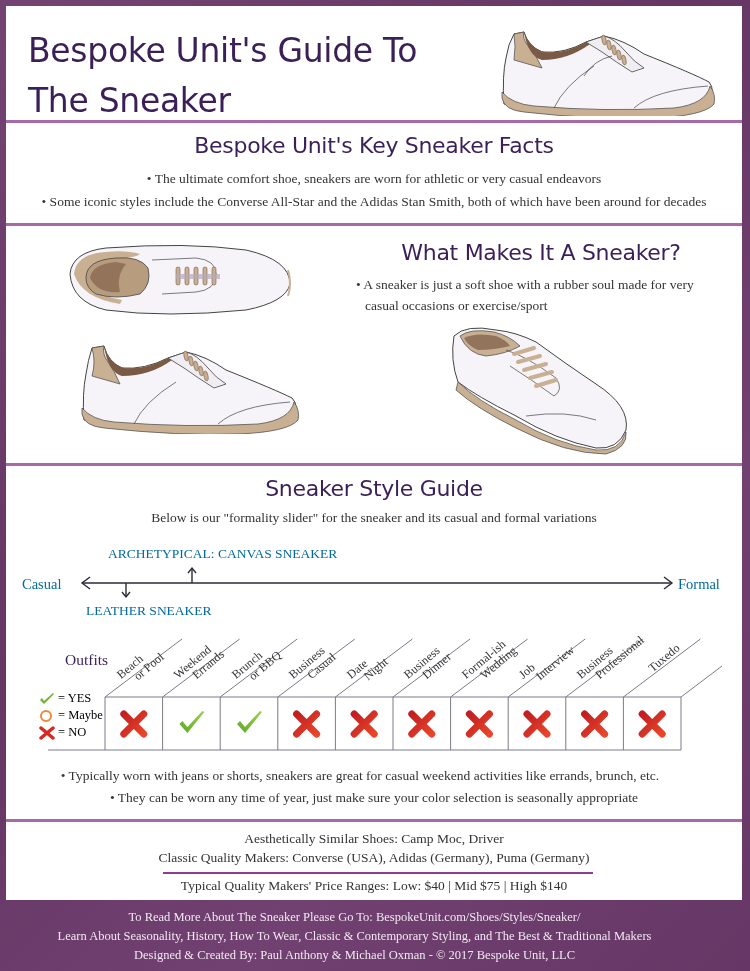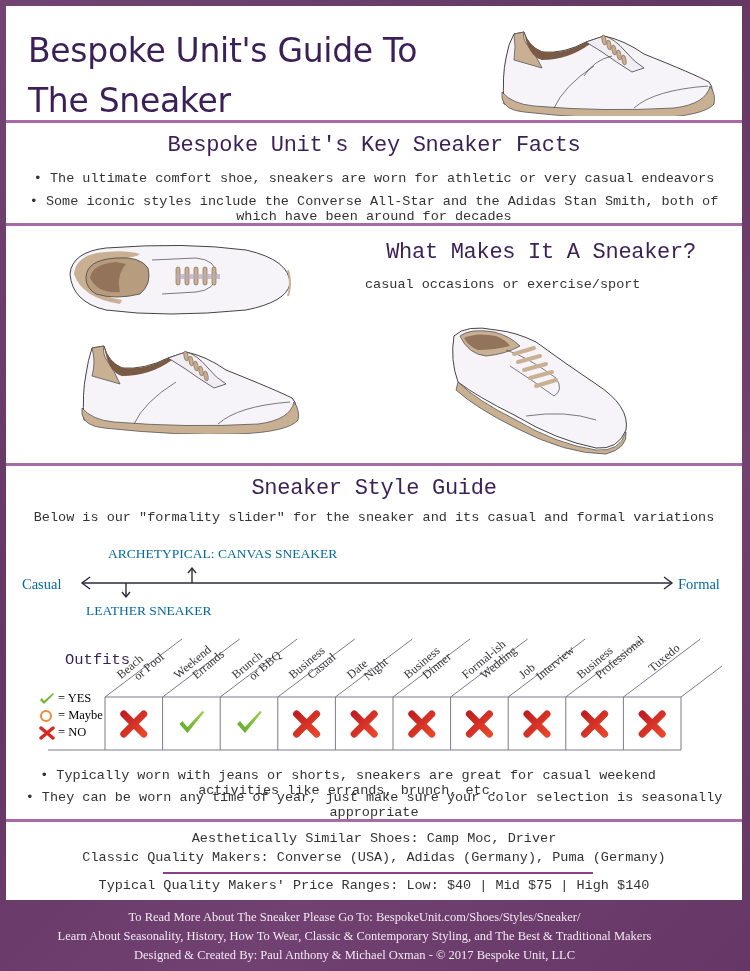--- a/index.html
+++ b/index.html
@@ -29,21 +29,21 @@
   .title-main {
     position: absolute; left: 22px; top: 20px;
     font-size: 33px; line-height: 50px; letter-spacing: -0.3px;
   }
   .h2 { font-size: 22px; text-align: center; letter-spacing: -0.3px; }
   .body-text {
     font-family: "Liberation Serif", "DejaVu Serif", serif;
     font-size: 13.5px; color: #333;
   }
   .center { text-align: center; }
-  .abs { position: absolute; font-family: Liberation Mono, monospace; }
+  .abs { position: absolute; }
   svg { display: block; }
 
   .slider-label { position: absolute; font-size: 13.5px; color: #0369a1; }
   .col-head {
     position: absolute; font-size: 12px; color: #333; line-height: 12px;
     transform-origin: left bottom;
     transform: rotate(-40deg);
     white-space: nowrap;
   }
   .col-head span { display: block; }
@@ -127,20 +127,21 @@
         <ellipse cx="108" cy="22" rx="2" ry="5" transform="rotate(-10 108 22)"></ellipse>
         <ellipse cx="113" cy="27" rx="2" ry="5" transform="rotate(-10 113 27)"></ellipse>
         <ellipse cx="118" cy="32" rx="2" ry="5" transform="rotate(-10 118 32)"></ellipse>
         <ellipse cx="123" cy="37" rx="2" ry="5" transform="rotate(-10 123 37)"></ellipse>
         <ellipse cx="128" cy="42" rx="2" ry="5" transform="rotate(-10 128 42)"></ellipse>
       </g>
     </svg>
   </div>
   <div class="heading h2 abs" style="left:355px; width:360px; top:14px; font-size:22px;">What Makes It A Sneaker?</div>
   <div class="body-text abs" style="left:350px; top:48px; line-height:21px;">
+    <div>• A sneaker is just a soft shoe with a rubber soul made for very</div>
     <div style="padding-left:9px;">casual occasions or exercise/sport</div>
   </div>
 
   <div class="abs" style="left:440px; top:94px;">
     <svg width="190" height="136" viewBox="0 0 190 136">
       <path d="M8 16 Q20 4 50 10 Q70 12 90 22 Q120 44 150 64 Q184 86 180 110 Q172 130 150 128 Q110 120 70 96 Q30 76 12 62 Q4 40 8 16 Z" fill="#f6f4f8" stroke="#444" stroke-width="1"></path>
       <path d="M12 62 Q30 80 70 100 Q110 124 150 130 Q174 132 180 112 Q182 128 160 134 Q120 134 70 108 Q30 88 10 70 Z" fill="#c9b093" stroke="#555" stroke-width="0.8"></path>
       <path d="M14 16 Q24 8 48 12 Q64 16 74 26 Q60 34 40 36 Q22 34 14 16 Z" fill="#c9b093" stroke="#555" stroke-width="0.8"></path>
       <path d="M18 18 Q30 12 50 16 Q60 20 64 26 Q48 30 32 30 Q22 26 18 18 Z" fill="#7a5a44" opacity="0.7"></path>
       <path d="M60 30 Q80 36 110 58 Q118 70 108 76 Q86 60 64 46" fill="none" stroke="#444" stroke-width="0.7"></path>
@@ -309,21 +310,21 @@
       <span style="padding-left:12px;">Interview</span>
     </div>
   <div class="col-head" style="left:584px; top:200px;">
       <span>Business</span>
       <span style="padding-left:14px;">Professional</span>
     </div>
   <div class="col-head" style="left:648px; top:196px;">
       <span>Tuxedo</span>
     </div>
 
-  <div class="body-text center abs" style="left:0; width:668px; top:302px;padding-left:16px;">• Typically worn with jeans or shorts, sneakers are great for casual weekend activities like errands, brunch, etc.</div>
+  <div class="body-text center abs" style="left:12px; width:668px; top:302px;padding-left:16px;">• Typically worn with jeans or shorts, sneakers are great for casual weekend activities like errands, brunch, etc.</div>
   <div class="body-text center abs" style="left:0; width:736px; top:324px;">• They can be worn any time of year, just make sure your color selection is seasonally appropriate</div>
 </div>
 <div class="sep" style="top:819px;"></div>
 
 <div class="panel" style="top:822px; height:78px;">
   <div class="body-text center abs" style="left:0; width:736px; top:9px;">Aesthetically Similar Shoes: Camp Moc, Driver</div>
   <div class="body-text center abs" style="left:0; width:736px; top:28px;">Classic Quality Makers: Converse (USA), Adidas (Germany), Puma (Germany)</div>
   <div class="abs" style="left:157px; width:430px; top:50px; height:2px; background:#8e3f8c;"></div>
   <div class="body-text center abs" style="left:0; width:736px; top:56px;">Typical Quality Makers' Price Ranges: Low: $40 | Mid $75 | High $140</div>
 </div>

